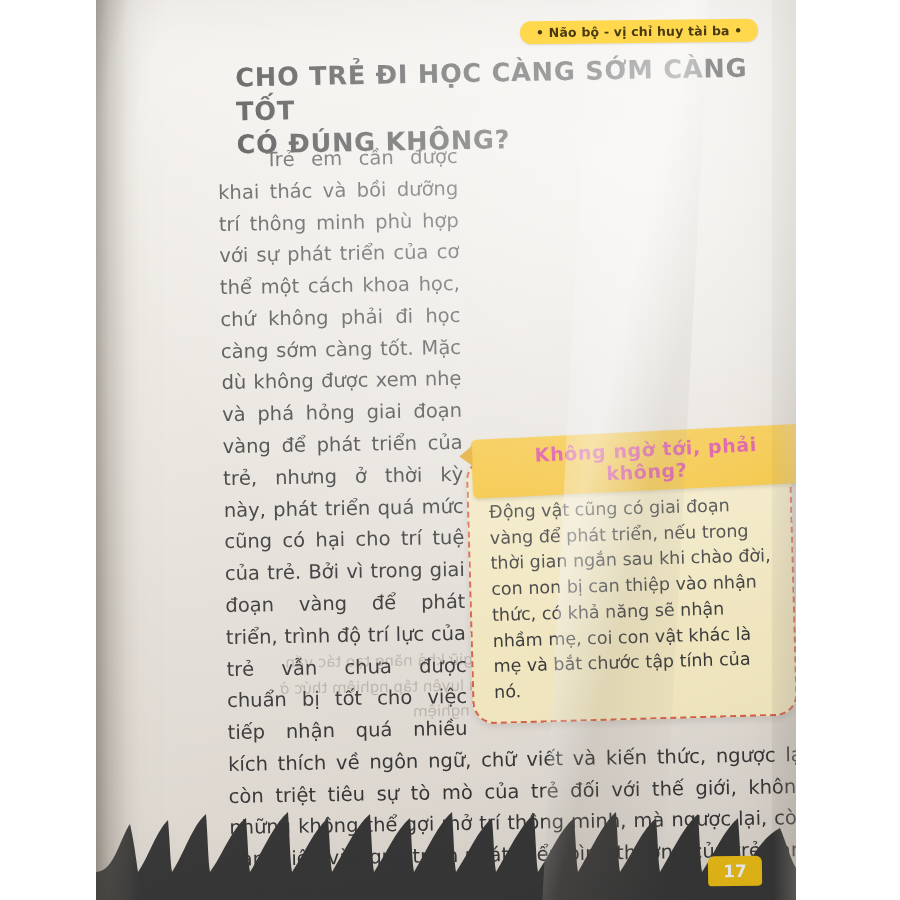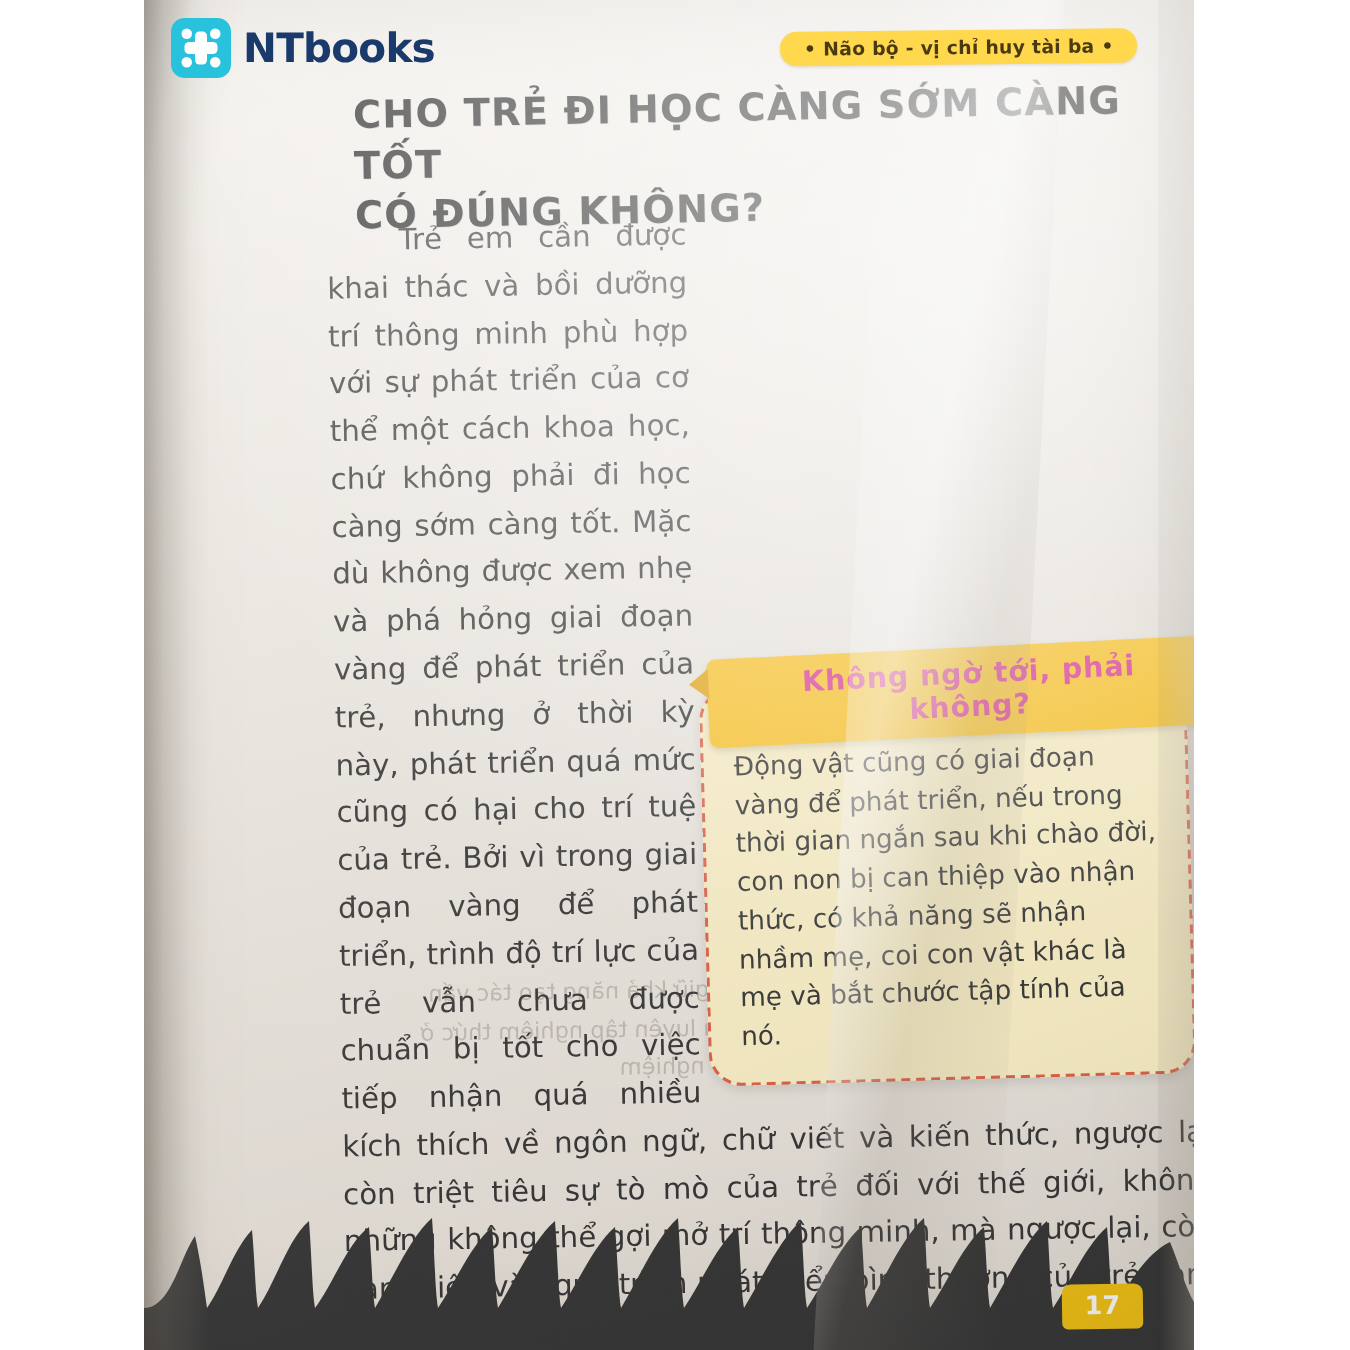--- a/index.html
+++ b/index.html
@@ -332,27 +332,16 @@
     </div>
 
     <div id="page-number">17</div>
 
     <div id="gutter-shadow"></div>
     <div id="crease"></div>
     <div id="right-edge"></div>
     <div id="light-wash"></div>
   </div>
 
-  <div id="logo">
-    <div class="mark">
-      <span class="dot" style="left:7px;  top:7px;"></span>
-      <span class="dot" style="left:26px; top:7px;"></span>
-      <span class="dot" style="left:7px;  top:26px;"></span>
-      <span class="dot" style="left:26px; top:26px;"></span>
-      <span class="bar" style="left:16px; top:9px;  width:8px;  height:22px;"></span>
-      <span class="bar" style="left:9px;  top:16px; width:22px; height:8px;"></span>
-    </div>
-    <div class="wordmark">NTbooks</div>
-  </div>
 
   <div id="running-head">• Não bộ - vị chỉ huy tài ba •</div>
 
 </div>
 
 </body></html>

